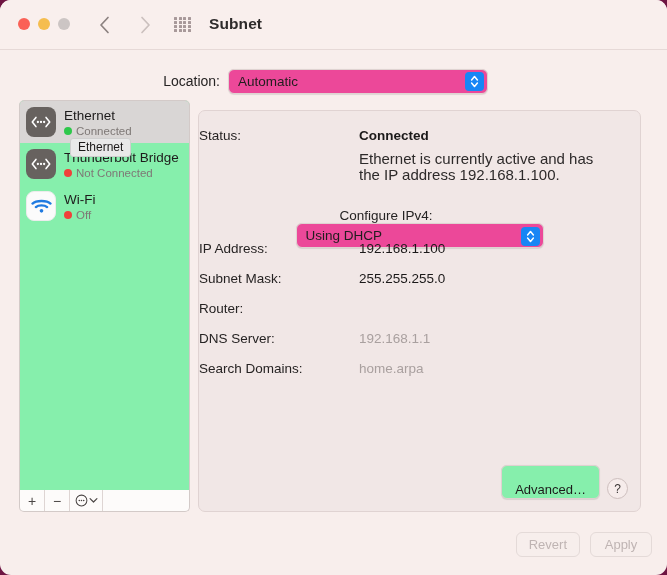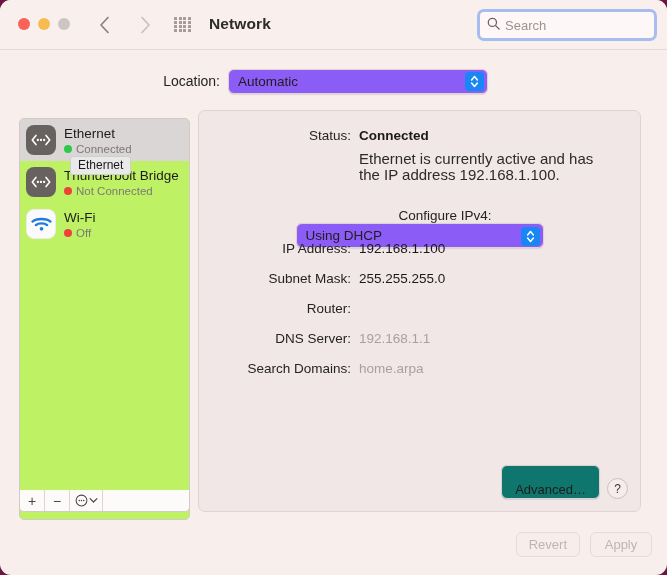--- a/index.html
+++ b/index.html
@@ -118,21 +118,21 @@
   }
   #location-label {
     width: 228px;
     text-align: right;
     padding-right: 8px;
     font-size: 14px;
     color: #262323;
   }
   .popup {
     position: relative;
-    background: #8b5cf6;
+    background: #ec4899;
     border: 1px solid #dfd3d1;
     border-radius: 6px;
     height: 25px;
     display: flex;
     align-items: center;
     padding-left: 9px;
     font-size: 13.5px;
     color: #201d1d;
     box-shadow: 0 0.5px 1px rgba(0,0,0,.10);
   }
@@ -148,24 +148,24 @@
     justify-content: center;
     gap: 2px;
   }
   .popup .stepper svg { display: block; }
   #location-popup { width: 260px; }
 
   
   #sidebar {
     position: absolute;
     left: 19px;
-    top: 118px;
+    top: 100px;
     width: 171px;
     height: 402px;
-    background: #bef264;
+    background: #86efac;
     border: 1px solid #d3cac8;
     border-radius: 5px;
     overflow: hidden;
   }
   #service-list { position: relative; }
   .service-row {
     position: relative;
     height: 42px;
     display: flex;
     align-items: center;
@@ -265,21 +265,21 @@
 
   .field-row {
     position: absolute;
     left: 0;
     width: 100%;
     display: flex;
     align-items: flex-start;
   }
   .field-label {
     width: 160px;
-    text-align: right;
+    text-align: left;
     padding-right: 8px;
     font-size: 13.5px;
     color: #262323;
     flex: 0 0 auto;
   }
   .field-value {
     font-size: 13.5px;
     color: #1b1919;
   }
   .field-value.bold { font-weight: bold; }
@@ -302,21 +302,21 @@
   #router-row  { top: 190px; }
   #dns-row     { top: 220px; }
   #search-dom-row { top: 250px; }
 
   #advanced-button {
     position: absolute;
     right: 40px;
     bottom: 12px;
     height: 24px;
     padding: 16px 13px;
-    background: #0f766e;
+    background: #86efac;
     border: 1px solid #ded2d0;
     border-radius: 6px;
     font-size: 13px;
     color: #1d1b1b;
     font-family: "Liberation Sans", sans-serif;
     box-shadow: 0 0.5px 1px rgba(0,0,0,.10);
   }
   #help-button {
     position: absolute;
     right: 12px;
@@ -387,31 +387,22 @@
       <i></i>
         <i></i>
         <i></i>
         <i></i>
       <i></i>
         <i></i>
         <i></i>
         <i></i>
     </div>
 
-    <div id="page-title">Network</div>
-
-    <div id="search-wrap">
-      <span id="search-icon">
-        <svg width="13" height="13" viewBox="0 0 14 14" fill="none">
-          <circle cx="5.8" cy="5.8" r="4.4" stroke="currentColor" stroke-width="1.4"></circle>
-          <path d="M9.3 9.3 L13 13" stroke="currentColor" stroke-width="1.4" stroke-linecap="round"></path>
-        </svg>
-      </span>
-      <input id="search-input" type="text" placeholder="Search" style="">
-    </div>
+    <div id="page-title">Subnet</div>
+
   </div>
 
   <div id="location-row">
     <div id="location-label">Location:</div>
     <div class="popup" id="location-popup">
       <span>Automatic</span>
       <span class="stepper">
         <svg width="9" height="13" viewBox="0 0 9 13" fill="none">
           <path d="M1.6 5 L4.5 1.6 L7.4 5" stroke="#fff" stroke-width="1.5" stroke-linecap="round" stroke-linejoin="round"></path>
           <path d="M1.6 8 L4.5 11.4 L7.4 8" stroke="#fff" stroke-width="1.5" stroke-linecap="round" stroke-linejoin="round"></path>

